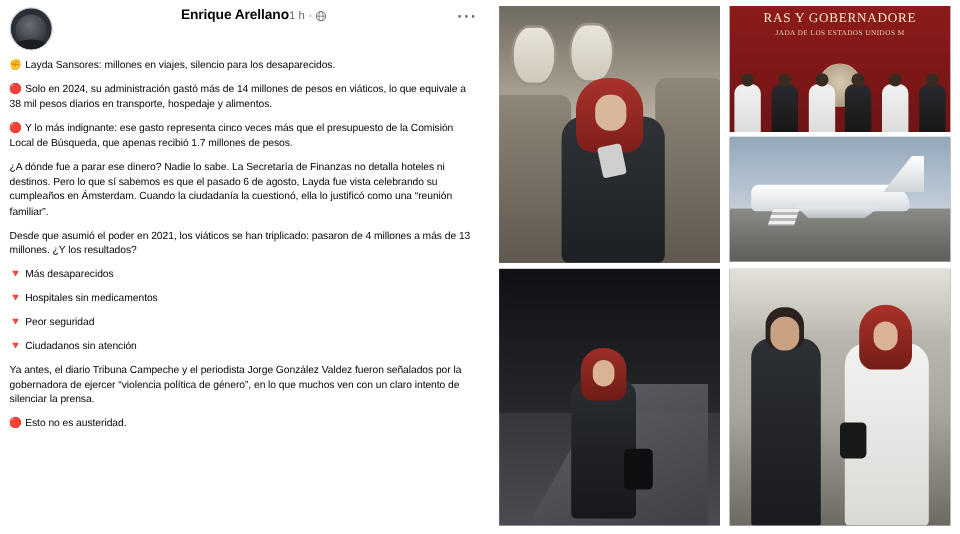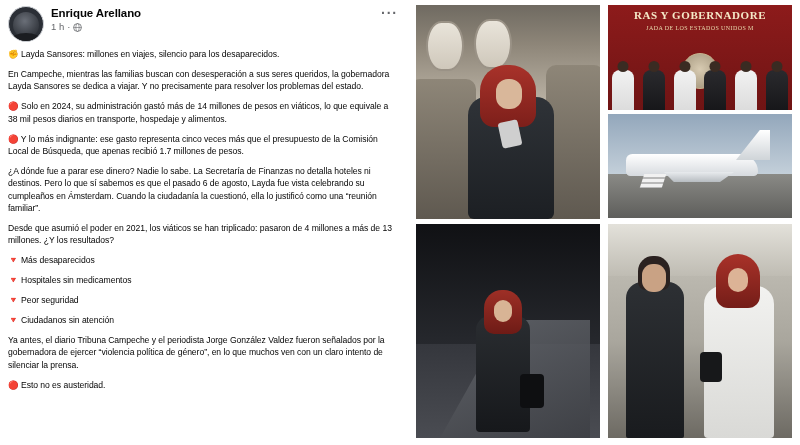--- a/index.html
+++ b/index.html
@@ -64,21 +64,21 @@
     bottom: -6px;
     left: 50%;
     transform: translateX(-50%);
     width: 30px;
     height: 14px;
     border-radius: 50% 50% 0 0;
     background: #1b1d21;
   }
   .header-text {
     display: flex;
-    flex-direction: column;
+    flex-direction: row;
     justify-content: center;
     flex: 1 1 auto;
     min-width: 0;
   }
   .author-name {
     font-size: 11.5px;
     font-weight: bold;
     color: #050505;
     line-height: 14px;
     letter-spacing: -0.1px;
@@ -205,21 +205,21 @@
     content: "";
     position: absolute; left: 50%; top: -9px; transform: translateX(-50%);
     width: 11px; height: 11px; border-radius: 50%; background: #3a2b22;
   }
   .p2 .person.dark { background: linear-gradient(180deg,#2a2a2e 0%, #17171a 100%); }
   .p2 .banner-text {
     position: absolute; left: 0; right: 0; top: 4px;
     text-align: center;
     color: #f5e9c8;
     font-size: 11px;
-    font-weight: bold;
+    font-weight: normal;
     letter-spacing: 0.6px;
     font-family: "Liberation Serif", serif;
   }
   .p2 .banner-sub {
     position: absolute; left: 0; right: 0; top: 20px;
     text-align: center;
     color: #e9d8ac;
     font-size: 6px;
     letter-spacing: 0.4px;
     font-family: "Liberation Serif", serif;
@@ -345,21 +345,20 @@
               <line x1="1" y1="8" x2="15" y2="8" stroke="#65676b" stroke-width="1.1"></line>
             </svg>
           </span>
         </div>
       </div>
       <div class="menu-dots">···</div>
     </div>
 
     <div class="post-body">
       <p>✊ Layda Sansores: millones en viajes, silencio para los desaparecidos.</p>
-      <p>En Campeche, mientras las familias buscan con desesperación a sus seres queridos, la gobernadora Layda Sansores se dedica a viajar. Y no precisamente para resolver los problemas del estado.</p>
       <p>🔴 Solo en 2024, su administración gastó más de 14 millones de pesos en viáticos, lo que equivale a 38 mil pesos diarios en transporte, hospedaje y alimentos.</p>
       <p>🔴 Y lo más indignante: ese gasto representa cinco veces más que el presupuesto de la Comisión Local de Búsqueda, que apenas recibió 1.7 millones de pesos.</p>
       <p>¿A dónde fue a parar ese dinero? Nadie lo sabe. La Secretaría de Finanzas no detalla hoteles ni destinos. Pero lo que sí sabemos es que el pasado 6 de agosto, Layda fue vista celebrando su cumpleaños en Ámsterdam. Cuando la ciudadanía la cuestionó, ella lo justificó como una “reunión familiar”.</p>
       <p>Desde que asumió el poder en 2021, los viáticos se han triplicado: pasaron de 4 millones a más de 13 millones. ¿Y los resultados?</p>
 
       <p class="bullet-line">
         <span class="red-dot">🔻</span>
         <span>Más desaparecidos</span>
       </p>
       <p class="bullet-line">

